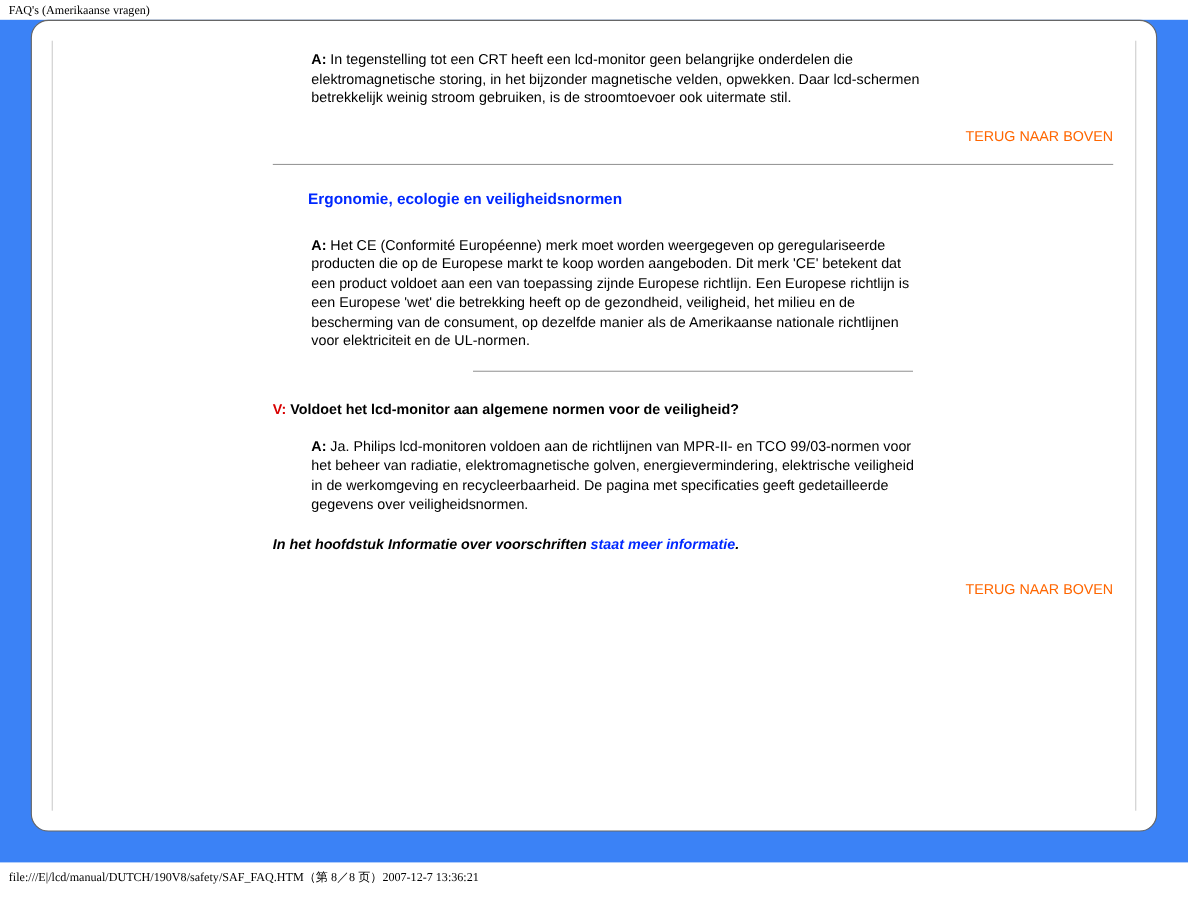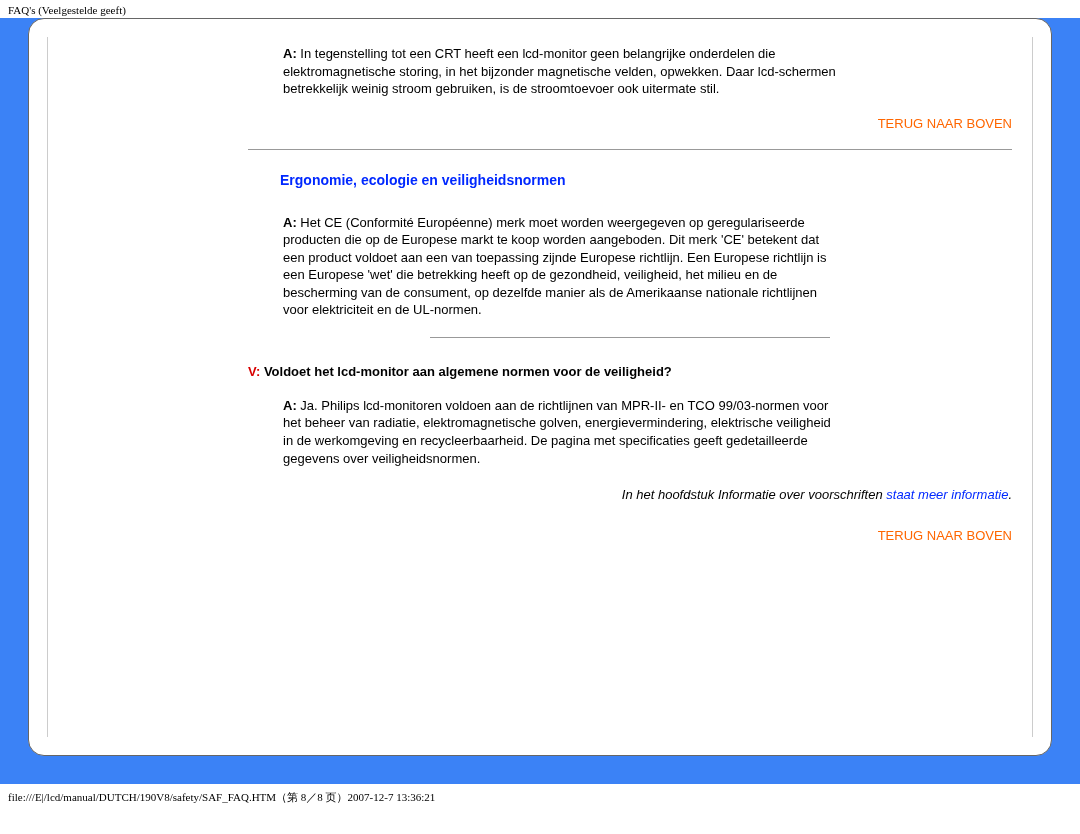--- a/index.html
+++ b/index.html
@@ -77,38 +77,37 @@
   .question {
     font-weight: bold;
     margin-bottom: 18px;
   }
   .question .qlabel {
     color: #d80000;
     font-weight: bold;
   }
   .note-row {
     font-style: italic;
-    font-weight: normal;
+    font-weight: bold;
     margin: 20px 0 26px 0;
-    text-align: right;
   }
   .note-row .blue {
     color: #0028ff;
   }
   .footer-line {
     font-family: "Times New Roman", serif;
     font-size: 11px;
     padding: 6px 8px;
     color: #000;
   }
 </style>
 </head>
 <body>
 
-<div class="top-header">FAQ's (Veelgestelde geeft)</div>
+<div class="top-header">FAQ's (Amerikaanse vragen)</div>
 
 <div class="blue-area">
   <div class="white-panel">
     <div class="inner">
       <div class="content">
 
         <div class="answer">
           <span class="alabel">A:</span><span> In tegenstelling tot een CRT heeft een lcd-monitor geen belangrijke onderdelen die elektromagnetische storing, in het bijzonder magnetische velden, opwekken. Daar lcd-schermen betrekkelijk weinig stroom gebruiken, is de stroomtoevoer ook uitermate stil.</span>
         </div>
 

